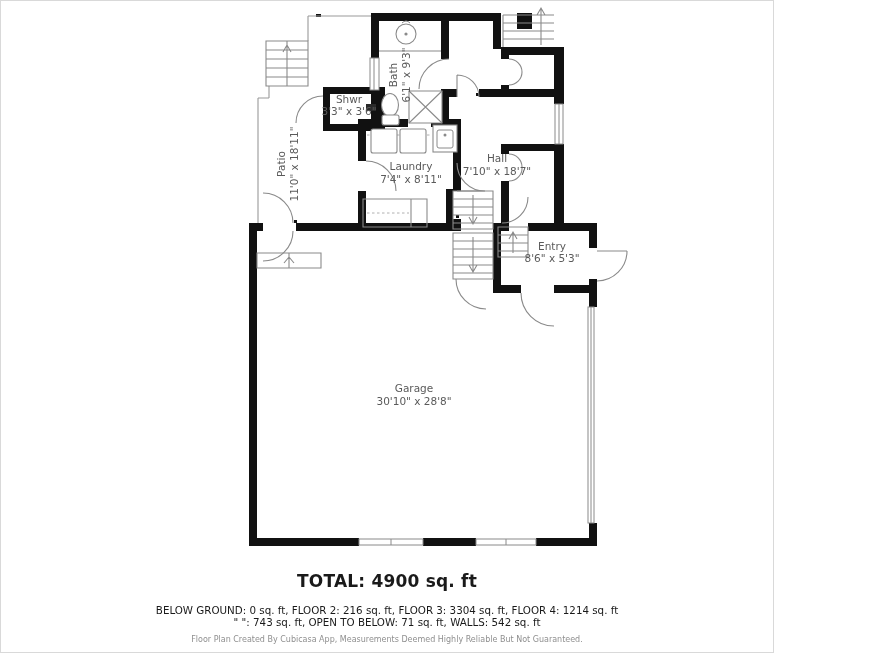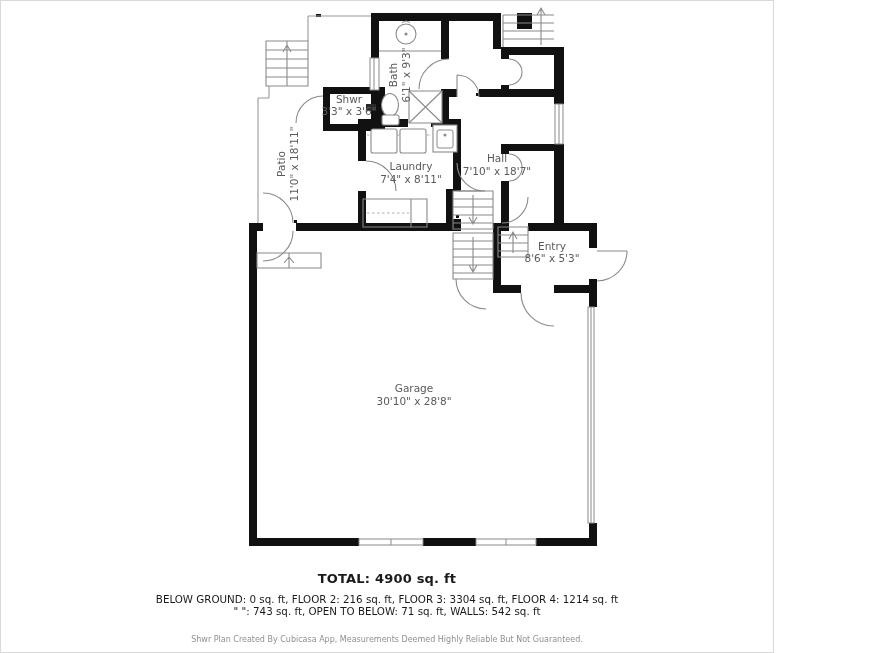--- a/index.html
+++ b/index.html
@@ -4,21 +4,21 @@
 <style>
   html,body{margin:0;padding:0;background:#fff;}
   .page{
     position:relative;width:774px;height:653px;background:#ffffff;
     border:1px solid #d9d9d9;box-sizing:border-box;overflow:hidden;
     font-family:"DejaVu Sans","Liberation Sans",sans-serif;
   }
   svg.plan{position:absolute;left:0;top:0;}
   svg.plan text{fill:#5a5a5a;font-size:10.5px;font-family:"DejaVu Sans","Liberation Sans",sans-serif;}
   .summary{position:absolute;left:0;top:570px;width:100%;text-align:center;color:#1a1a1a;}
-  .summary .total{font-size:13px;font-weight:bold;letter-spacing:.2px;margin-bottom:8px;}
+  .summary .total{font-size:17px;font-weight:bold;letter-spacing:.2px;margin-bottom:14px;}
   .summary .sline{font-size:10.3px;line-height:11.7px;}
   .credit{position:absolute;left:0;top:634px;width:100%;text-align:center;font-size:8px;color:#8f8f8f;}
 </style>
 </head>
 <body>
 
 <div class="page">
 
   <svg class="plan" width="870" height="653" viewBox="0 0 870 653">
 
@@ -168,15 +168,15 @@
       </g>
     </g>
   </svg>
 
   <div class="summary">
     <div class="total">TOTAL: 4900 sq. ft</div>
     <div class="sline">BELOW GROUND: 0 sq. ft, FLOOR 2: 216 sq. ft, FLOOR 3: 3304 sq. ft, FLOOR 4: 1214 sq. ft</div>
     <div class="sline">" ": 743 sq. ft, OPEN TO BELOW: 71 sq. ft, WALLS: 542 sq. ft</div>
   </div>
 
-  <div class="credit">Shwr Plan Created By Cubicasa App, Measurements Deemed Highly Reliable But Not Guaranteed.</div>
+  <div class="credit">Floor Plan Created By Cubicasa App, Measurements Deemed Highly Reliable But Not Guaranteed.</div>
 
 </div>
 
 </body></html>

